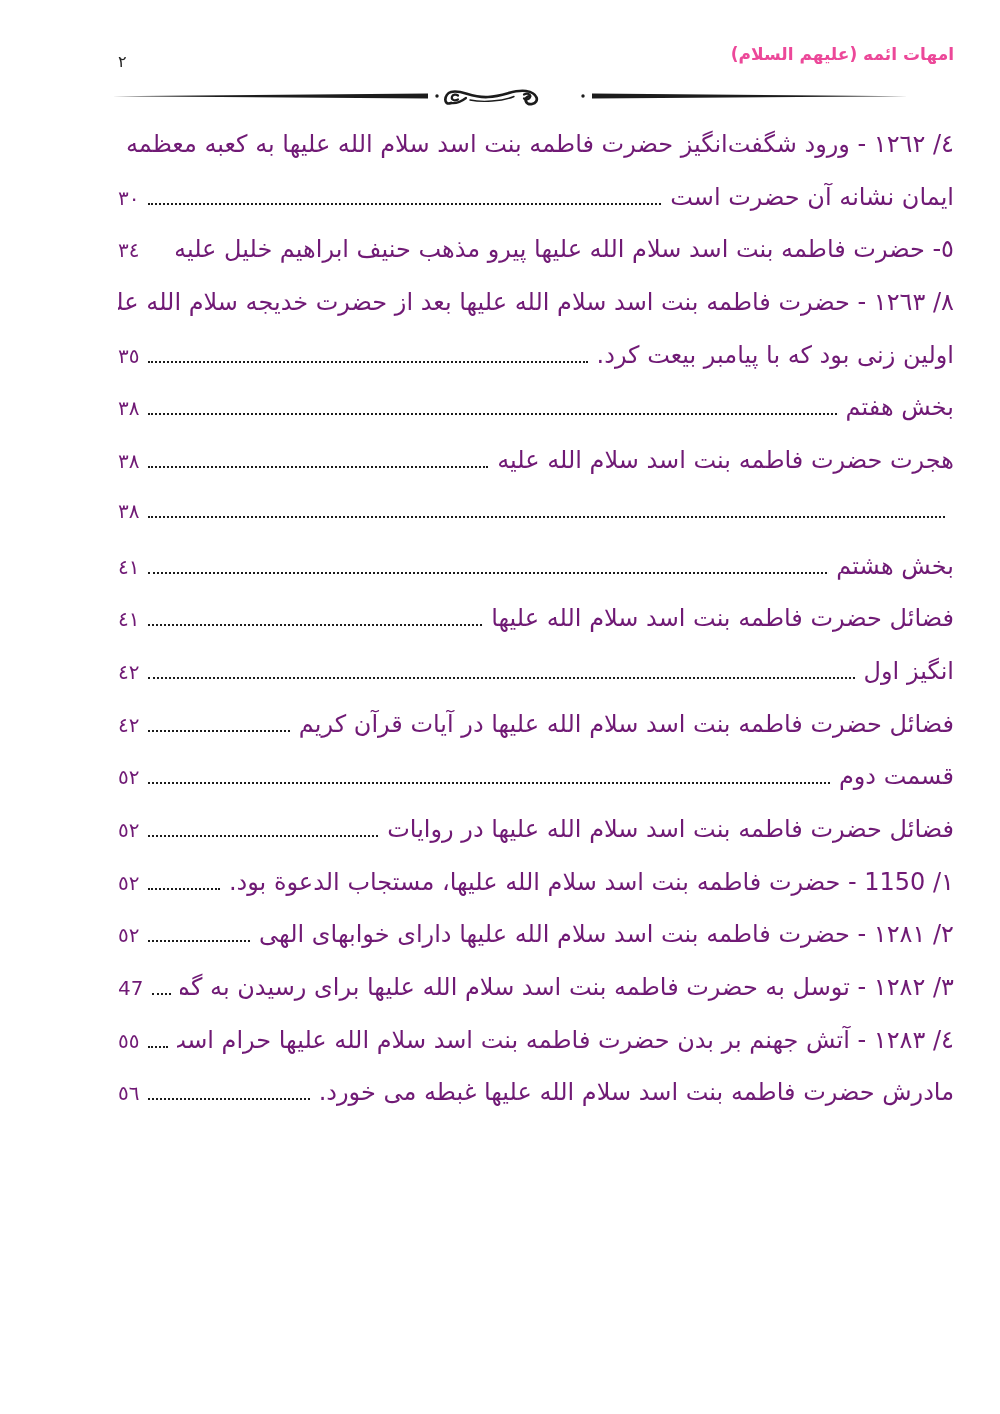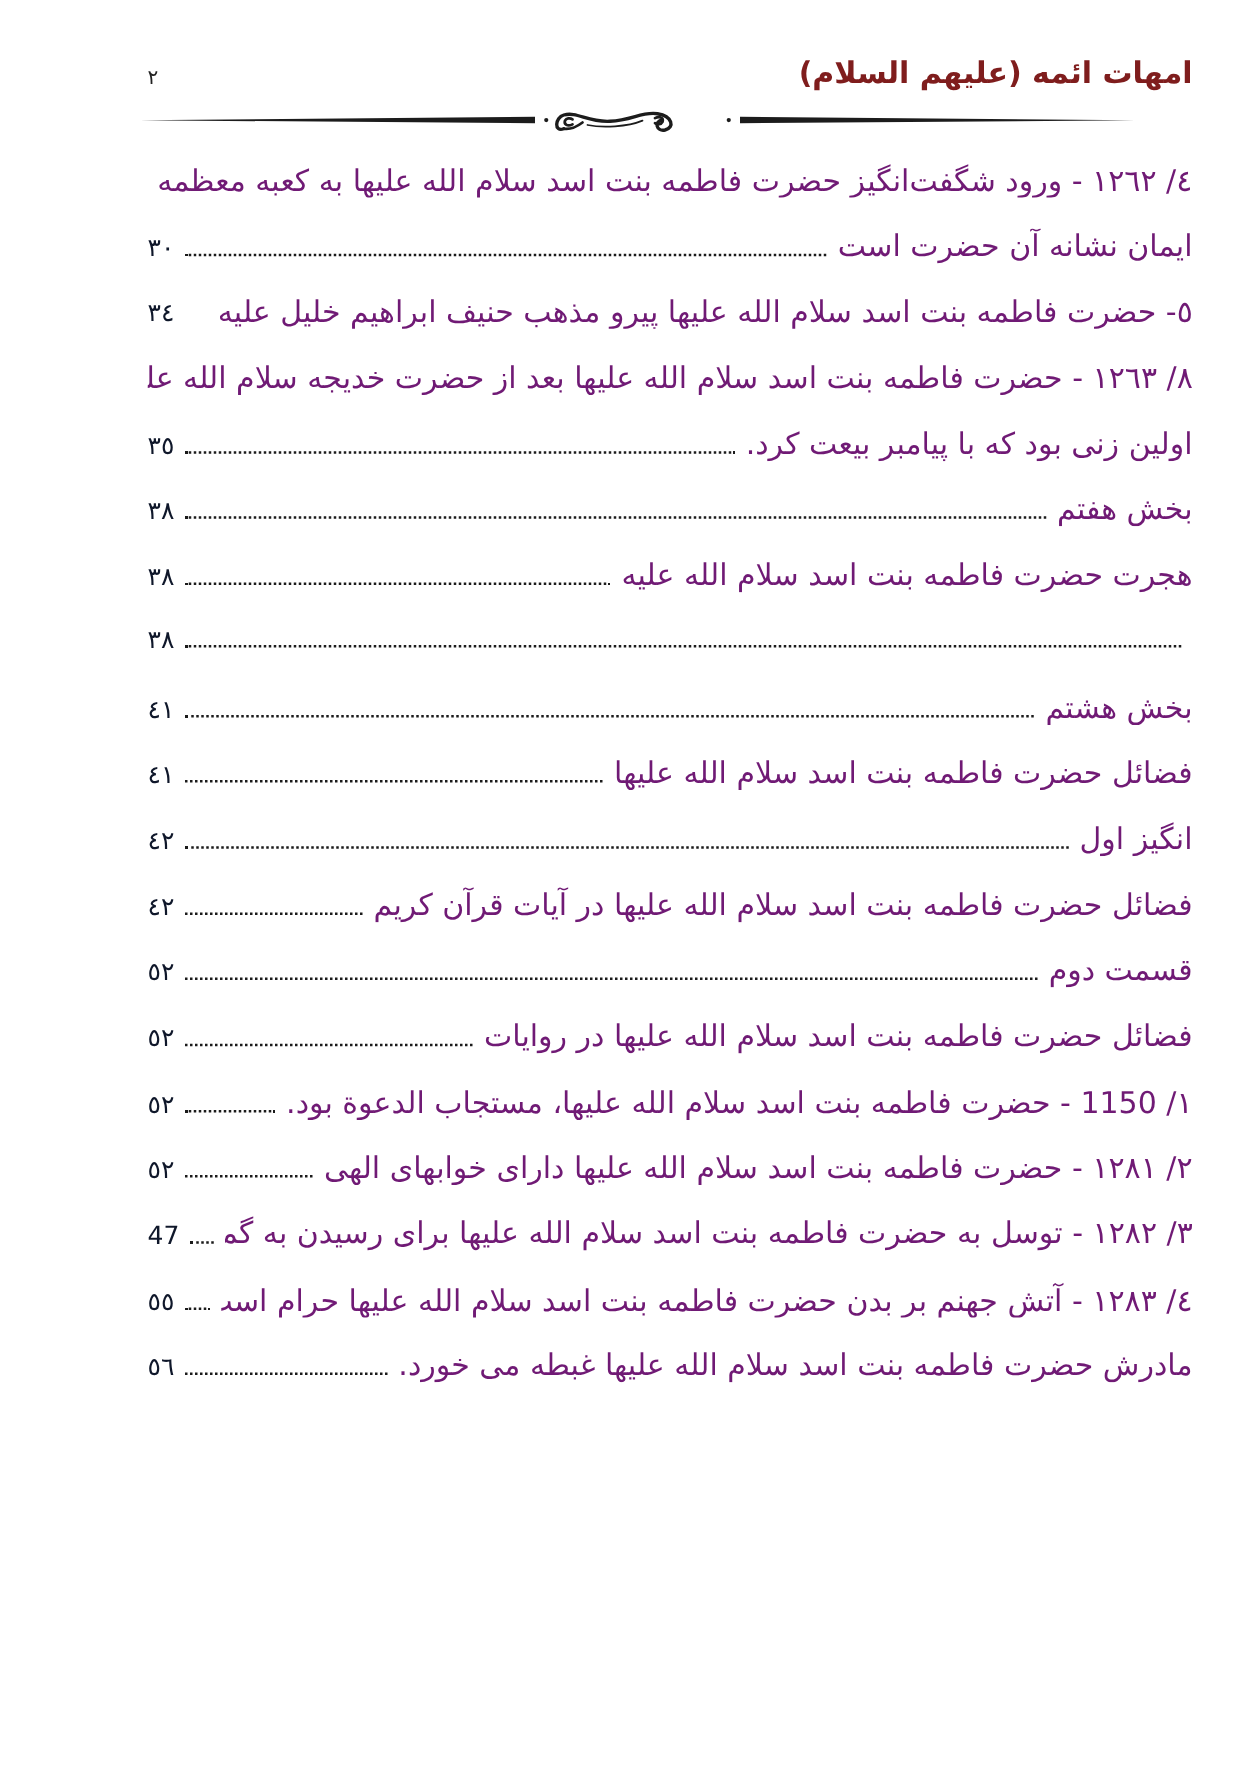--- a/index.html
+++ b/index.html
@@ -7,21 +7,21 @@
     width:1000px;height:1414px;
     background:#ffffff;
     font-family:"DejaVu Sans", sans-serif;
     color:#111;
     position:relative;
     overflow:hidden;
   }
   .page{position:absolute;inset:0;}
   .running-head{
     position:absolute;top:44px;right:46px;
-    font-size:24px;font-weight:bold;color:#7f1d1d;
+    font-size:17px;font-weight:bold;color:#ec4899;
     letter-spacing:0px;white-space:nowrap;
   }
   .folio{
     position:absolute;top:52px;left:118px;
     font-size:16px;color:#222;
   }
   .divider{
     position:absolute;top:84px;left:110px;
     width:800px;height:26px;
   }
@@ -40,21 +40,21 @@
     flex:0 1 auto;min-width:0;overflow:hidden;
   }
   .toc-line .leader{
     flex:1 1 20px;min-width:8px;
     border-bottom:2.6px dotted #1b1b1b;
     margin:0 9px;
     display:inline-block;height:0;
   }
   .toc-line .leader.blank{border-bottom-color:transparent;}
   .toc-line .pg{
-    font-size:20px;color:#0f172a;flex:0 0 auto;
+    font-size:20px;color:#701a75;flex:0 0 auto;
   }
   svg .ink{stroke:#1c1c1c;fill:none;}
 </style>
 </head>
 <body>
 
 <div class="page">
 
   <div class="running-head">امهات ائمه (علیهم السلام)</div>
   <div class="folio">٢</div>

